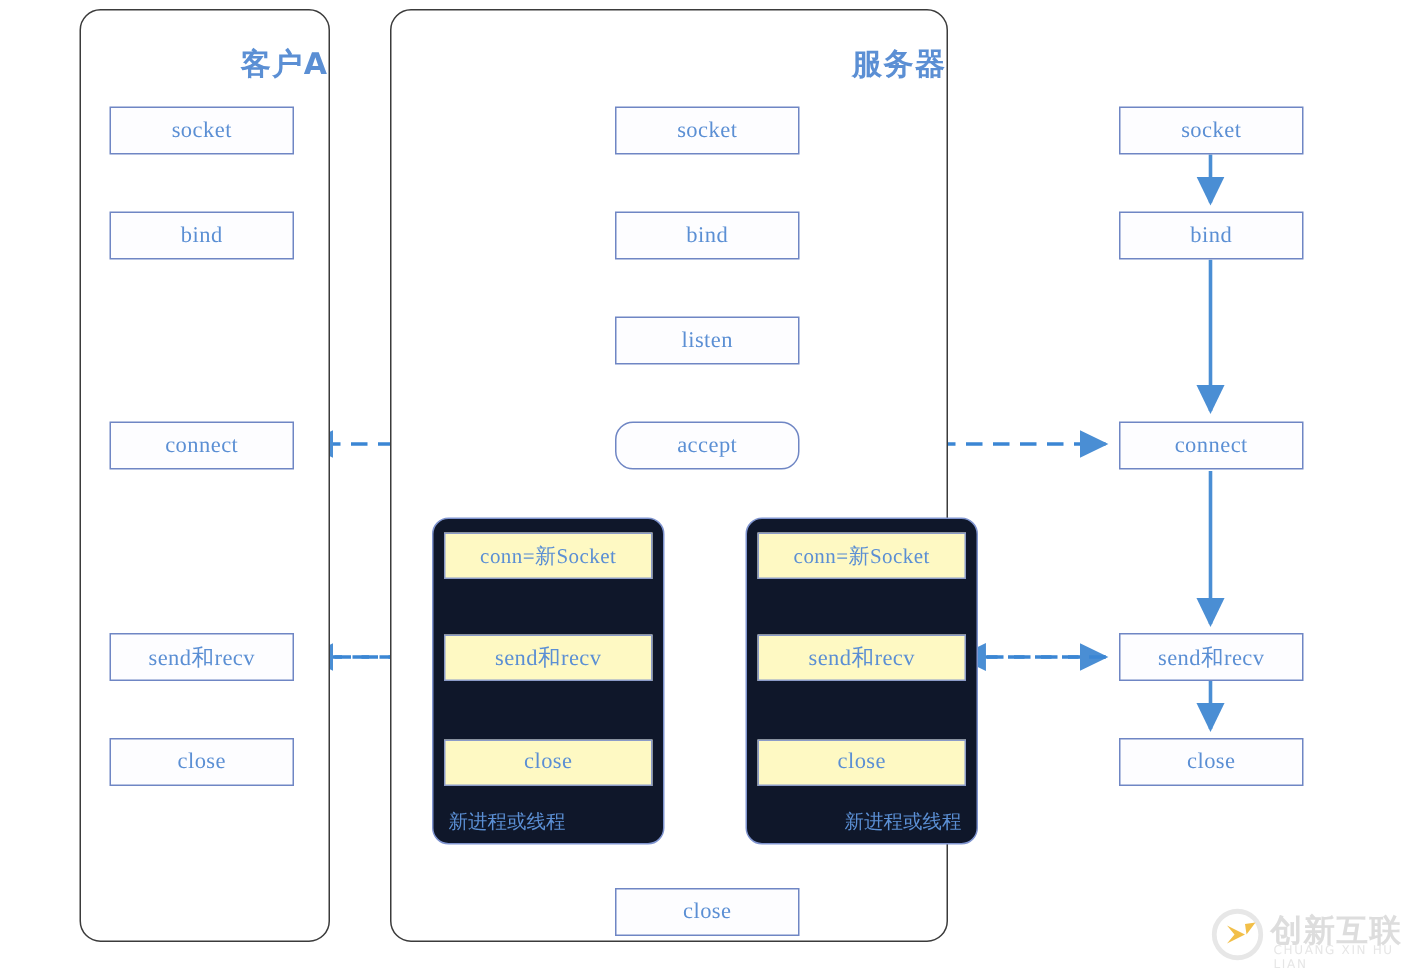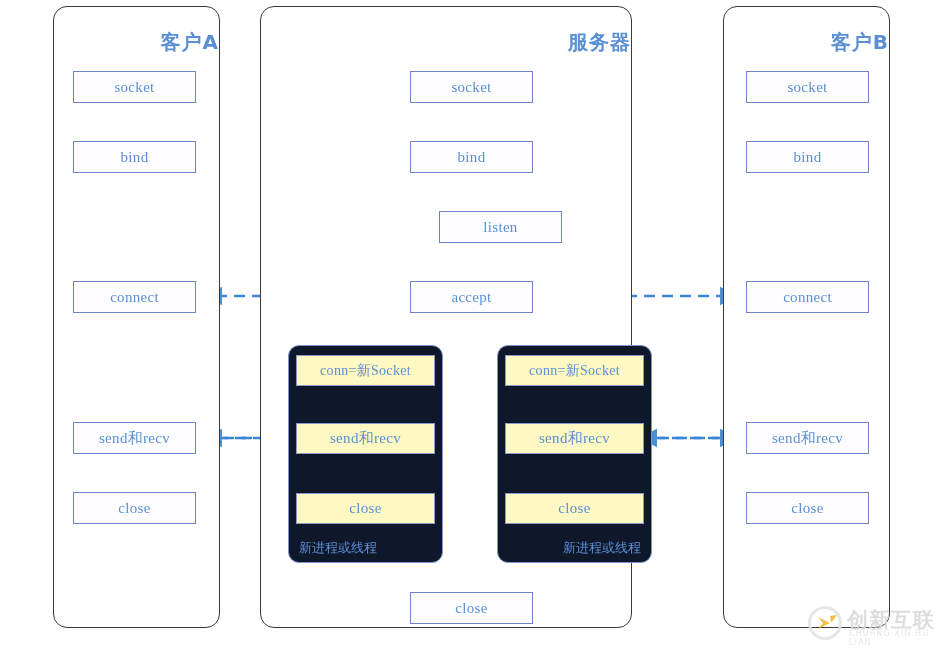--- a/index.html
+++ b/index.html
@@ -164,40 +164,37 @@
   </svg>
 
   <div class="lane" style="left:53px;top:6px;width:167px;height:622px;">
     <div class="lane-title" style="top:22px;">客户A</div>
   </div>
 
   <div class="lane" style="left:260px;top:6px;width:372px;height:622px;">
     <div class="lane-title" style="top:22px;">服务器</div>
   </div>
 
-  <div class="lane" style="left:723px;top:6px;width:167px;height:622px;">
-    <div class="lane-title" style="top:22px;">客户B</div>
-  </div>
 
   <div class="node" style="left:73px;top:71px;width:123px;height:32px;">socket</div>
   <div class="node" style="left:73px;top:141px;width:123px;height:32px;">bind</div>
   <div class="node" style="left:73px;top:281px;width:123px;height:32px;">connect</div>
   <div class="node" style="left:73px;top:422px;width:123px;height:32px;">send和recv</div>
   <div class="node" style="left:73px;top:492px;width:123px;height:32px;">close</div>
 
   <div class="node" style="left:746px;top:71px;width:123px;height:32px;">socket</div>
   <div class="node" style="left:746px;top:141px;width:123px;height:32px;">bind</div>
   <div class="node" style="left:746px;top:281px;width:123px;height:32px;">connect</div>
   <div class="node" style="left:746px;top:422px;width:123px;height:32px;">send和recv</div>
   <div class="node" style="left:746px;top:492px;width:123px;height:32px;">close</div>
 
   <div class="node" style="left:410px;top:71px;width:123px;height:32px;">socket</div>
   <div class="node" style="left:410px;top:141px;width:123px;height:32px;">bind</div>
-  <div class="node" style="left:410px;top:211px;width:123px;height:32px;margin-left:29px;">listen</div>
-  <div class="node" style="left:410px;top:281px;width:123px;height:32px;">accept</div>
+  <div class="node" style="left:410px;top:211px;width:123px;height:32px;">listen</div>
+  <div class="node" style="left:410px;top:281px;width:123px;height:32px;border-radius:12px;">accept</div>
   <div class="node" style="left:410px;top:592px;width:123px;height:32px;">close</div>
 
   <div class="threadbox left" style="left:288px;top:345px;width:155px;height:218px;">
     <div class="tb-label">新进程或线程</div>
   </div>
   <div class="node sub" style="left:296px;top:355px;width:139px;height:31px;font-size:14px;">conn=新Socket</div>
   <div class="node sub" style="left:296px;top:423px;width:139px;height:31px;">send和recv</div>
   <div class="node sub" style="left:296px;top:493px;width:139px;height:31px;">close</div>
 
   <div class="threadbox right" style="left:497px;top:345px;width:155px;height:218px;">

